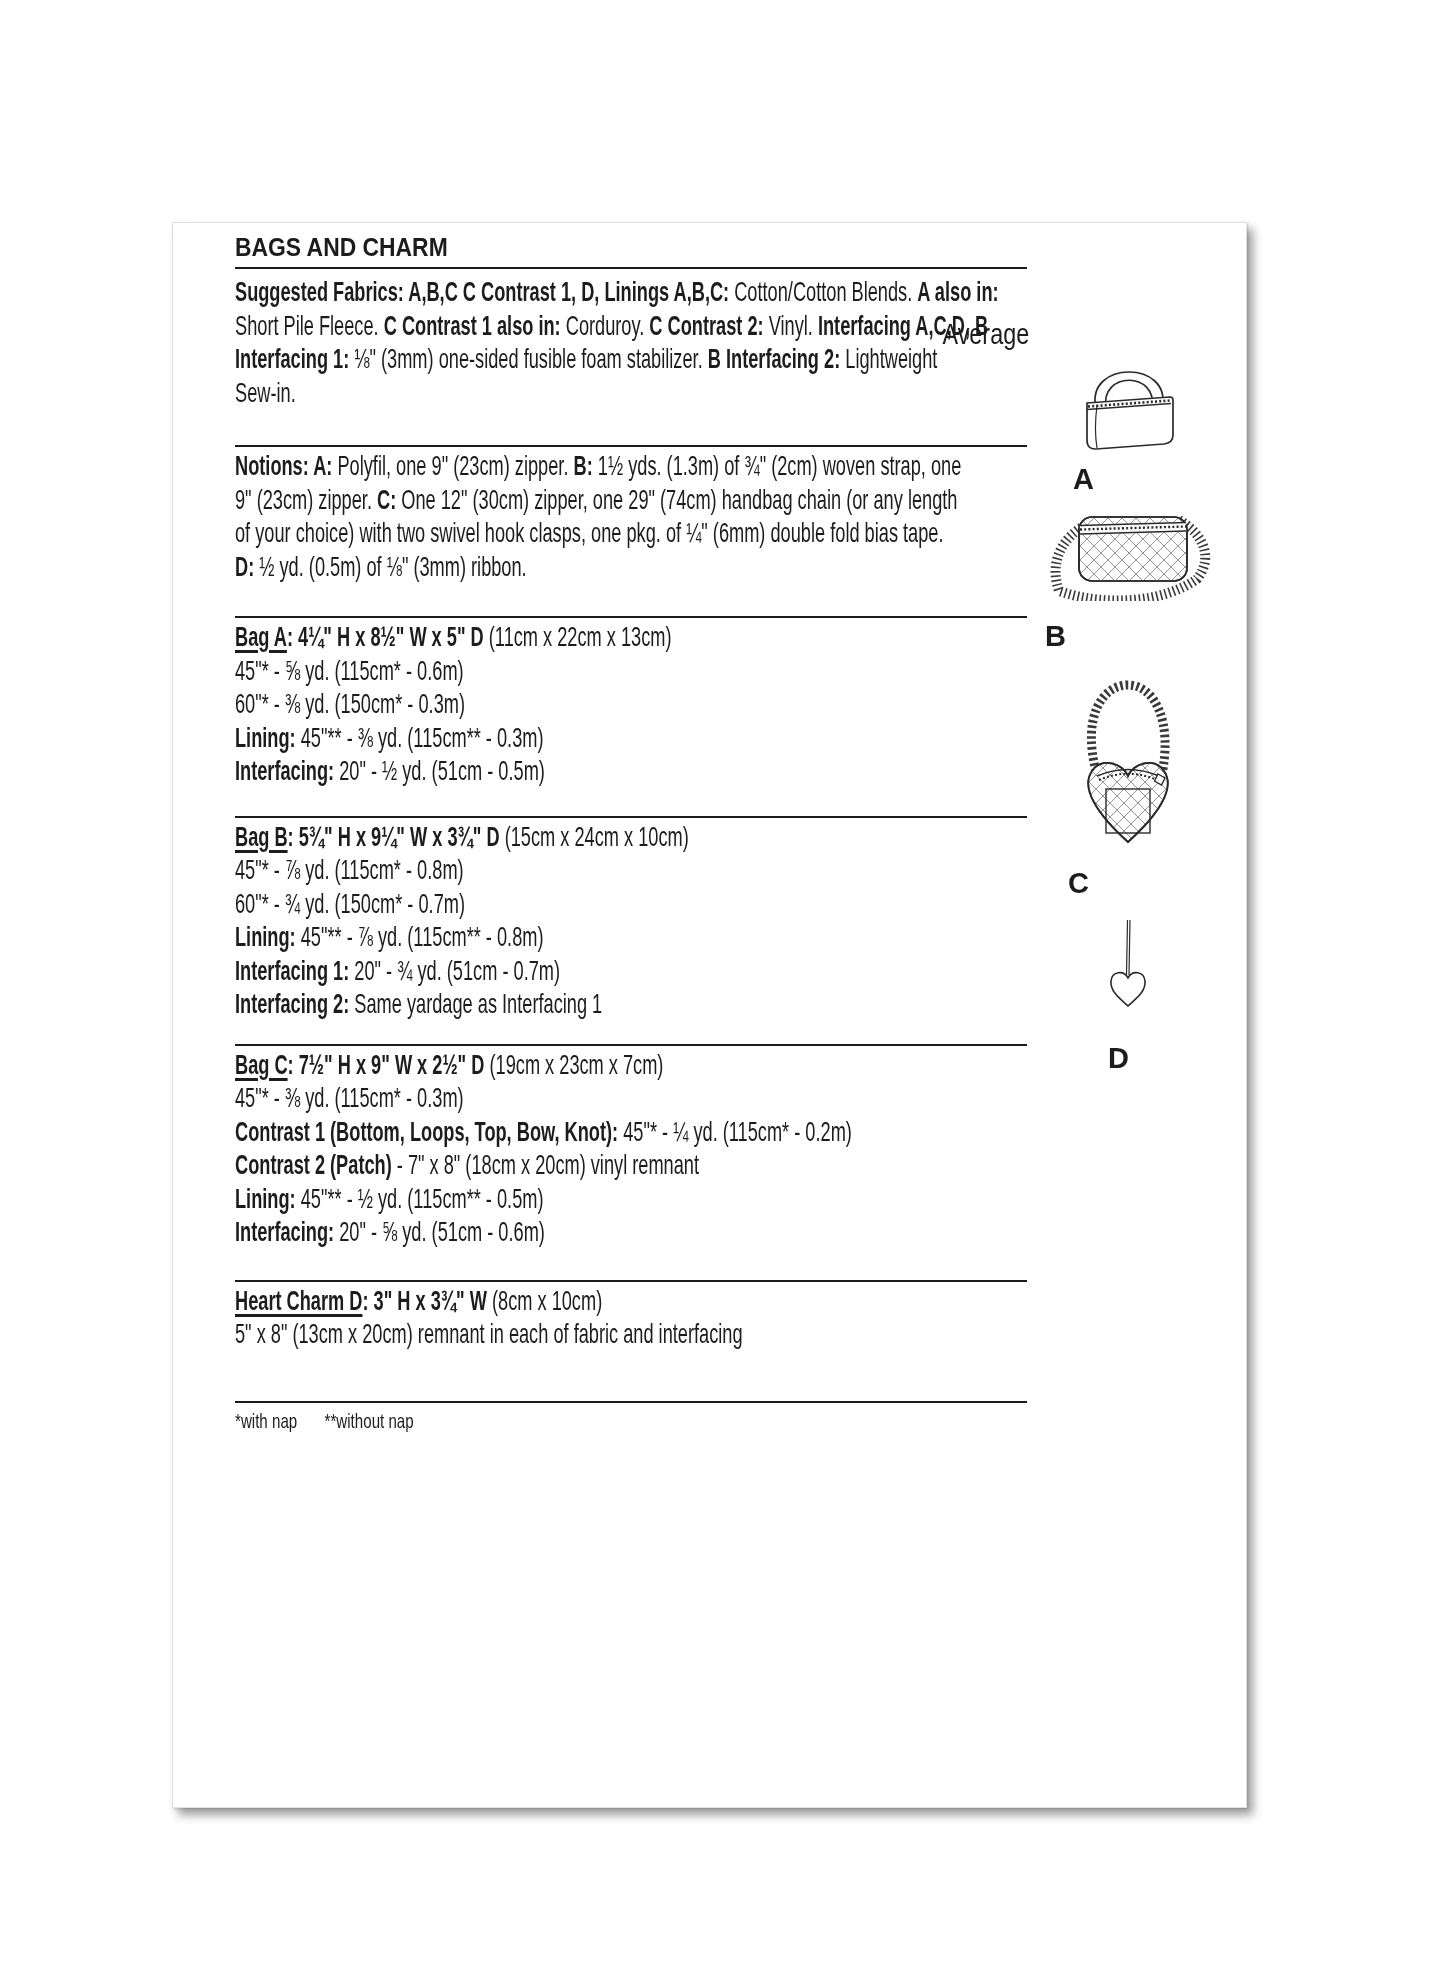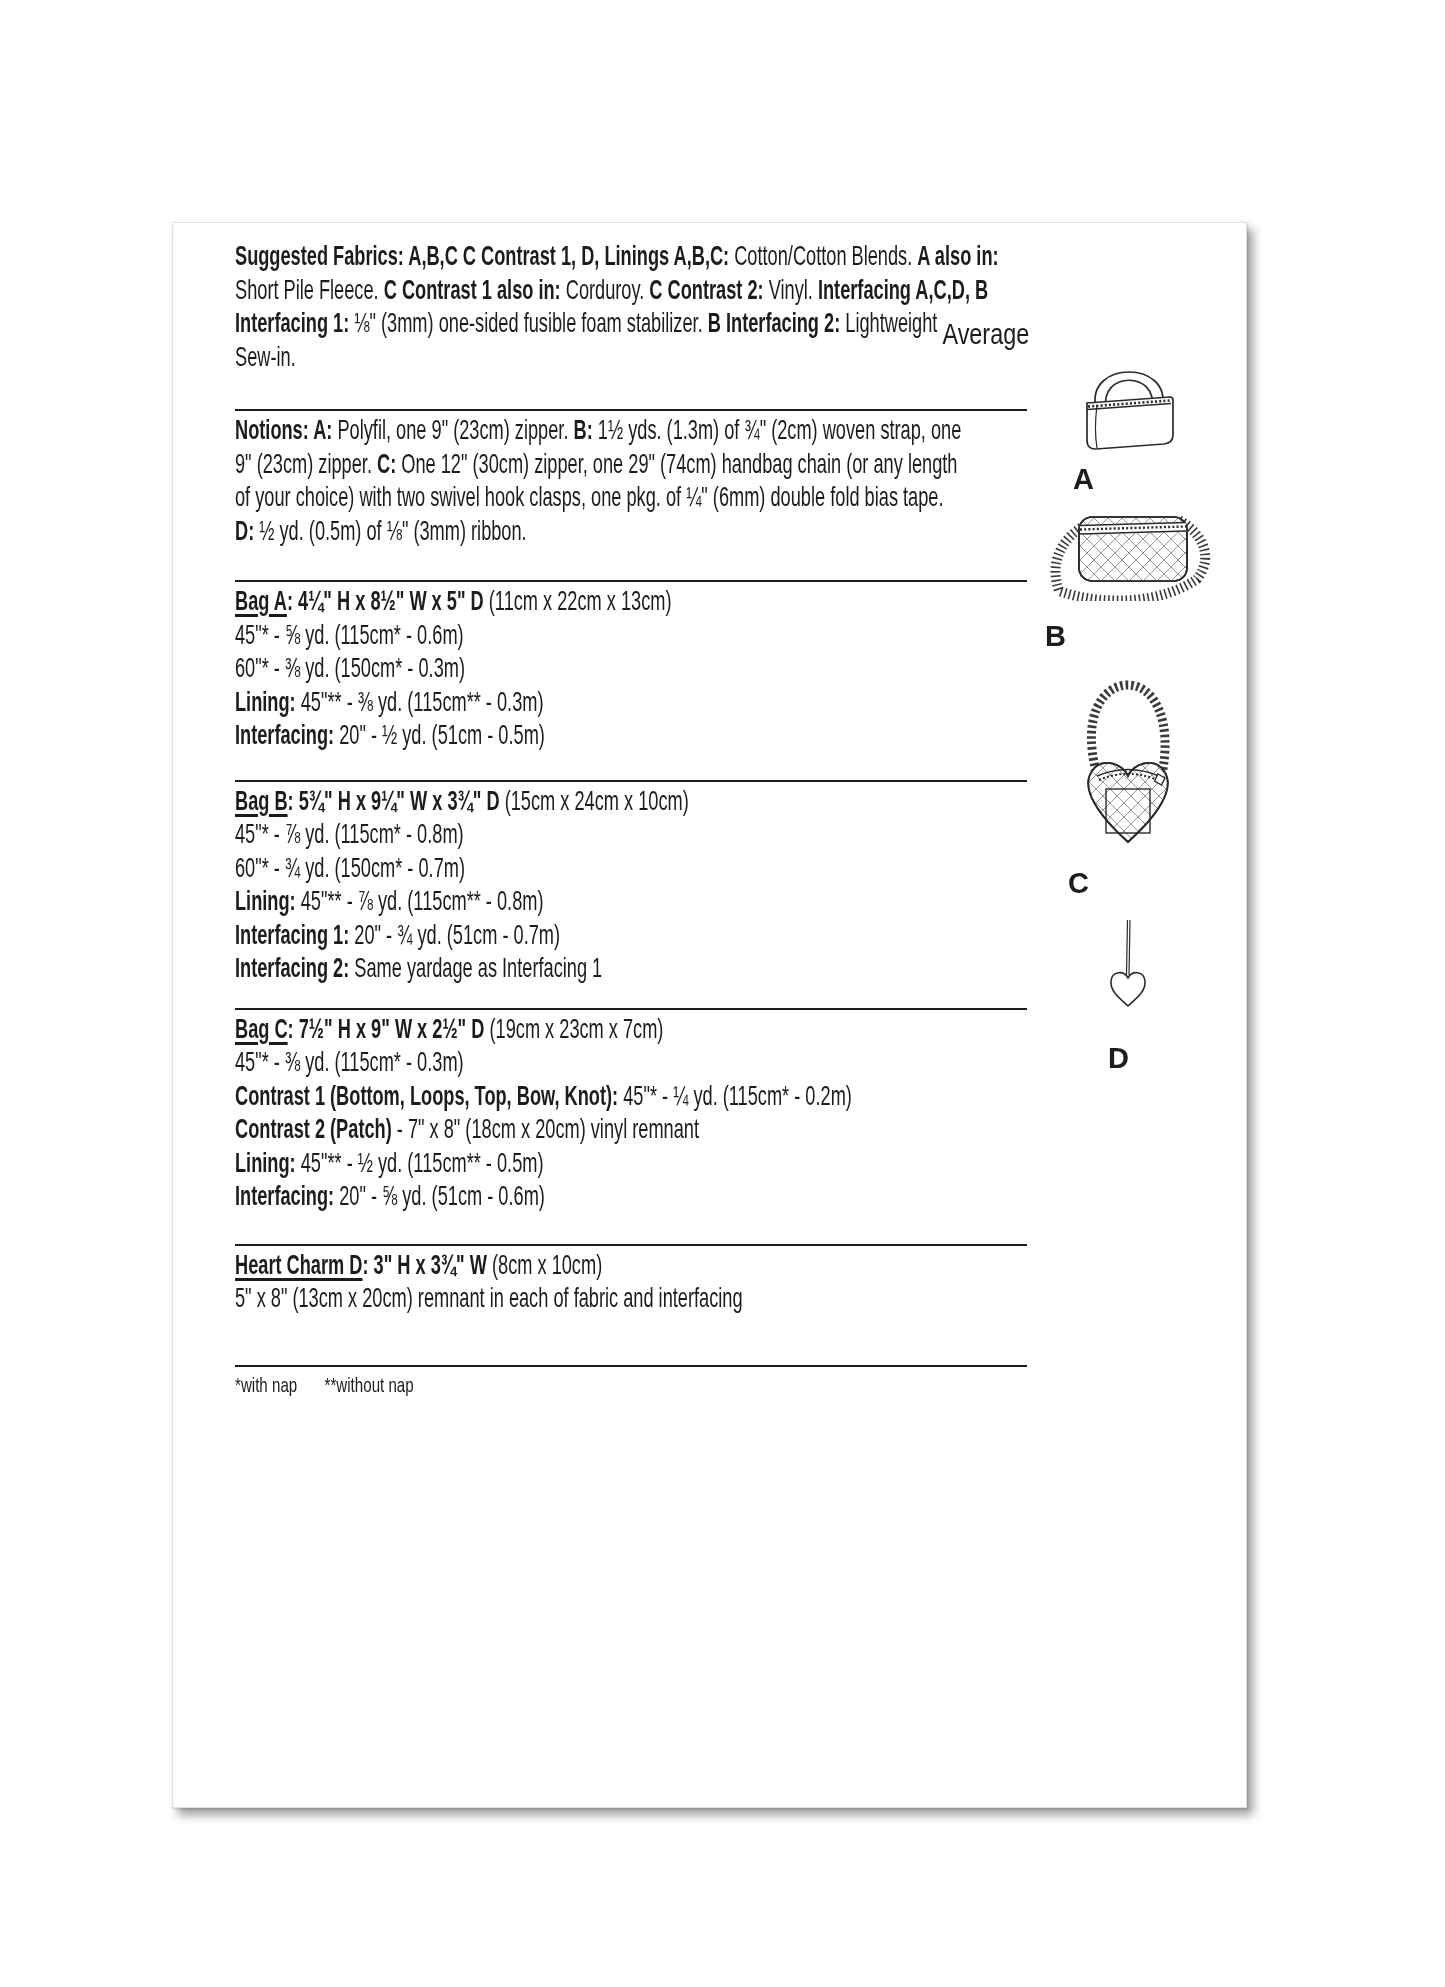--- a/index.html
+++ b/index.html
@@ -19,21 +19,21 @@
   .title-row { margin-top:9px; border-bottom:2.5px solid #1c1c1c; padding-bottom:4px; }
   #doc-title { display:inline-block; font-size:26px; font-weight:700;
                transform:scaleX(0.88); transform-origin:0 50%; white-space:nowrap; }
 
   .line { height:33.5px; line-height:33.5px; font-size:28px;
           transform:scaleX(0.65); transform-origin:0 50%; white-space:nowrap; }
   .b { font-weight:700; }
   .u { text-decoration:underline; text-decoration-thickness:2.5px; text-underline-offset:4px; }
 
   .section { border-top:2.5px solid #1c1c1c; padding-top:2px; }
-  .s-fabrics { border-top:none; margin-top:0; padding-top:16px; }
+  .s-fabrics { border-top:none; margin-top:0; padding-top:6px; }
   .s-notions { margin-top:36px; }
   .s-bag-a { margin-top:33px; }
   .s-bag-b { margin-top:28px; }
   .s-bag-c { margin-top:23px; }
   .s-heart-charm-d { margin-top:31px; }
 
   .footnote-block { margin-top:50px; border-top:2.5px solid #1c1c1c; padding-top:5px; }
   .footnote-block .line { font-size:21px; height:26px; line-height:26px; transform:scaleX(0.72); }
   .fn-gap { display:inline-block; width:38px; }
 
@@ -51,20 +51,23 @@
   svg { display:block; }
 </style>
 </head>
 <body>
 
 <div class="sheet">
 
   <div class="content">
     <div class="difficulty">Average</div>
 
+    <div class="title-row">
+      <span id="doc-title">BAGS AND CHARM</span>
+    </div>
 
     <div id="sections">
         <div class="section s-fabrics">
           <div class="line"><span class="b">Suggested Fabrics: A,B,C C Contrast 1, D, Linings A,B,C:</span><span> Cotton/Cotton Blends. </span><span class="b">A also in:</span></div>
           <div class="line"><span>Short Pile Fleece. </span><span class="b">C Contrast 1 also in:</span><span> Corduroy. </span><span class="b">C Contrast 2:</span><span> Vinyl. </span><span class="b">Interfacing A,C,D, B</span></div>
           <div class="line"><span class="b">Interfacing 1:</span><span> ⅛" (3mm) one-sided fusible foam stabilizer. </span><span class="b">B Interfacing 2:</span><span> Lightweight</span></div>
           <div class="line"><span>Sew-in.</span></div>
         </div>
         <div class="section s-notions">
           <div class="line"><span class="b">Notions: A:</span><span> Polyfil, one 9" (23cm) zipper. </span><span class="b">B:</span><span> 1½ yds. (1.3m) of ¾" (2cm) woven strap, one</span></div>

